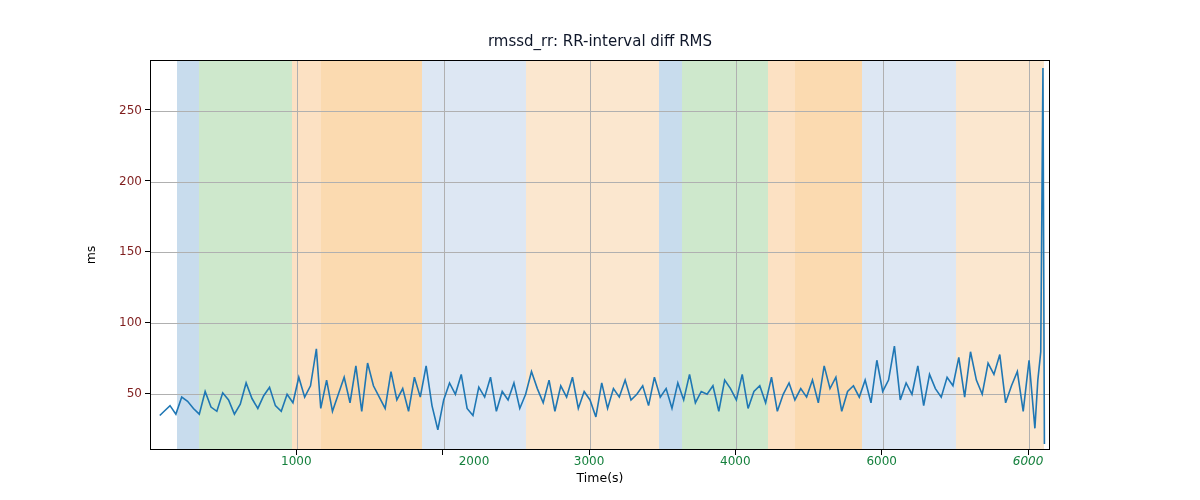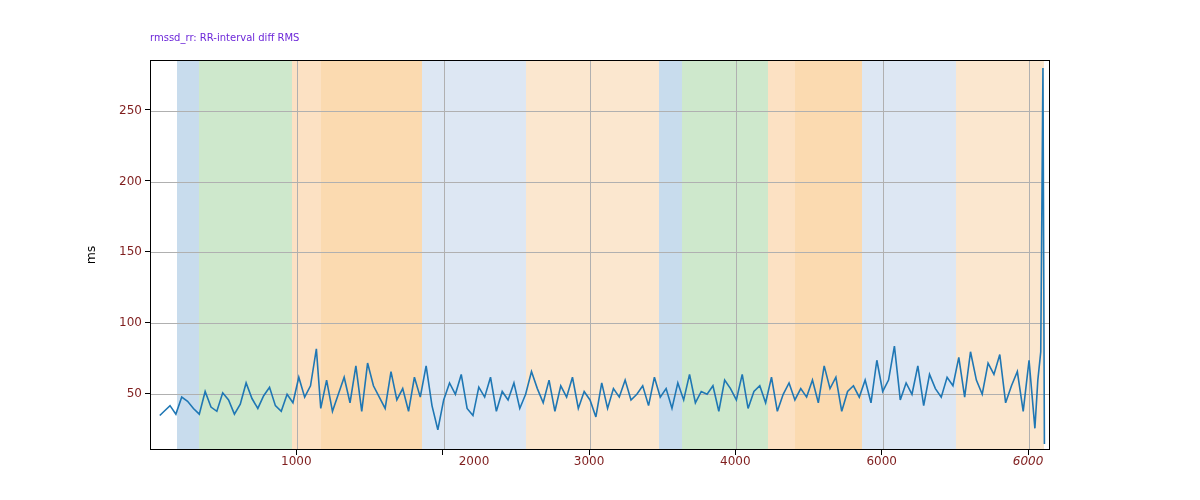--- a/index.html
+++ b/index.html
@@ -24,22 +24,23 @@
       overflow: hidden;
       background: white;
     }
     .band { position: absolute; top: 0; bottom: 0; }
     .grid-v { position: absolute; top: 0; bottom: 0; width: 1px; background: #b0b0b0; }
     .grid-h { position: absolute; left: 0; right: 0; height: 1px; background: #b0b0b0; }
     .title {
       position: absolute;
       left: 150px; width: 900px;
       top: 32px;
-      font-size: 10px;
-      color: #6d28d9;
+      text-align: center;
+      font-size: 15px;
+      color: #0f172a;
     }
     .xlabel {
       position: absolute;
       left: 150px; width: 900px;
       top: 470px;
       text-align: center;
       font-size: 12.5px;
       color: #000;
     }
     .ylabel {
@@ -48,40 +49,41 @@
       top: 255px;
       transform: translate(-50%,-50%) rotate(-90deg);
       font-size: 12.5px;
       color: #000;
     }
     .xtick {
       position: absolute;
       top: 454px;
       font-size: 12px;
       transform: translateX(-50%);
-      color: #7f1d1d;
+      color: #15803d;
     }
     .ytick {
       position: absolute;
       right: 1058px;
       font-size: 12px;
       transform: translateY(-50%);
       color: #7f1d1d;
       text-align: right;
     }
     .tick-mark-x { position: absolute; width: 1px; height: 5px; background:#000; top:450px; }
     .tick-mark-y { position: absolute; height: 1px; width: 5px; background:#000; left:145px; }
     svg.line-layer { position: absolute; left: 0; top: 0; width: 900px; height: 390px; }
     .line-path { fill: none; stroke: #1f77b4; stroke-width: 1.6; }
   </style>
 </head>
 <body>
 
 <div class="chart-wrap">
   <div class="title">rmssd_rr: RR-interval diff RMS</div>
+  <div class="xlabel">Time(s)</div>
   <div class="ylabel">ms</div>
 
   <div id="xtick-container">
       <div class="xtick" style="left: 296.341px;">1000</div>
       <div class="tick-mark-x" style="left: 295.841px;"></div>
       <div class="xtick" style="left: 466px; margin-left: 8px;">2000</div>
       <div class="tick-mark-x" style="left: 442.183px;"></div>
       <div class="xtick" style="left: 589.024px;">3000</div>
       <div class="tick-mark-x" style="left: 588.524px;"></div>
       <div class="xtick" style="left: 735.366px; text-align: right;">4000</div>

